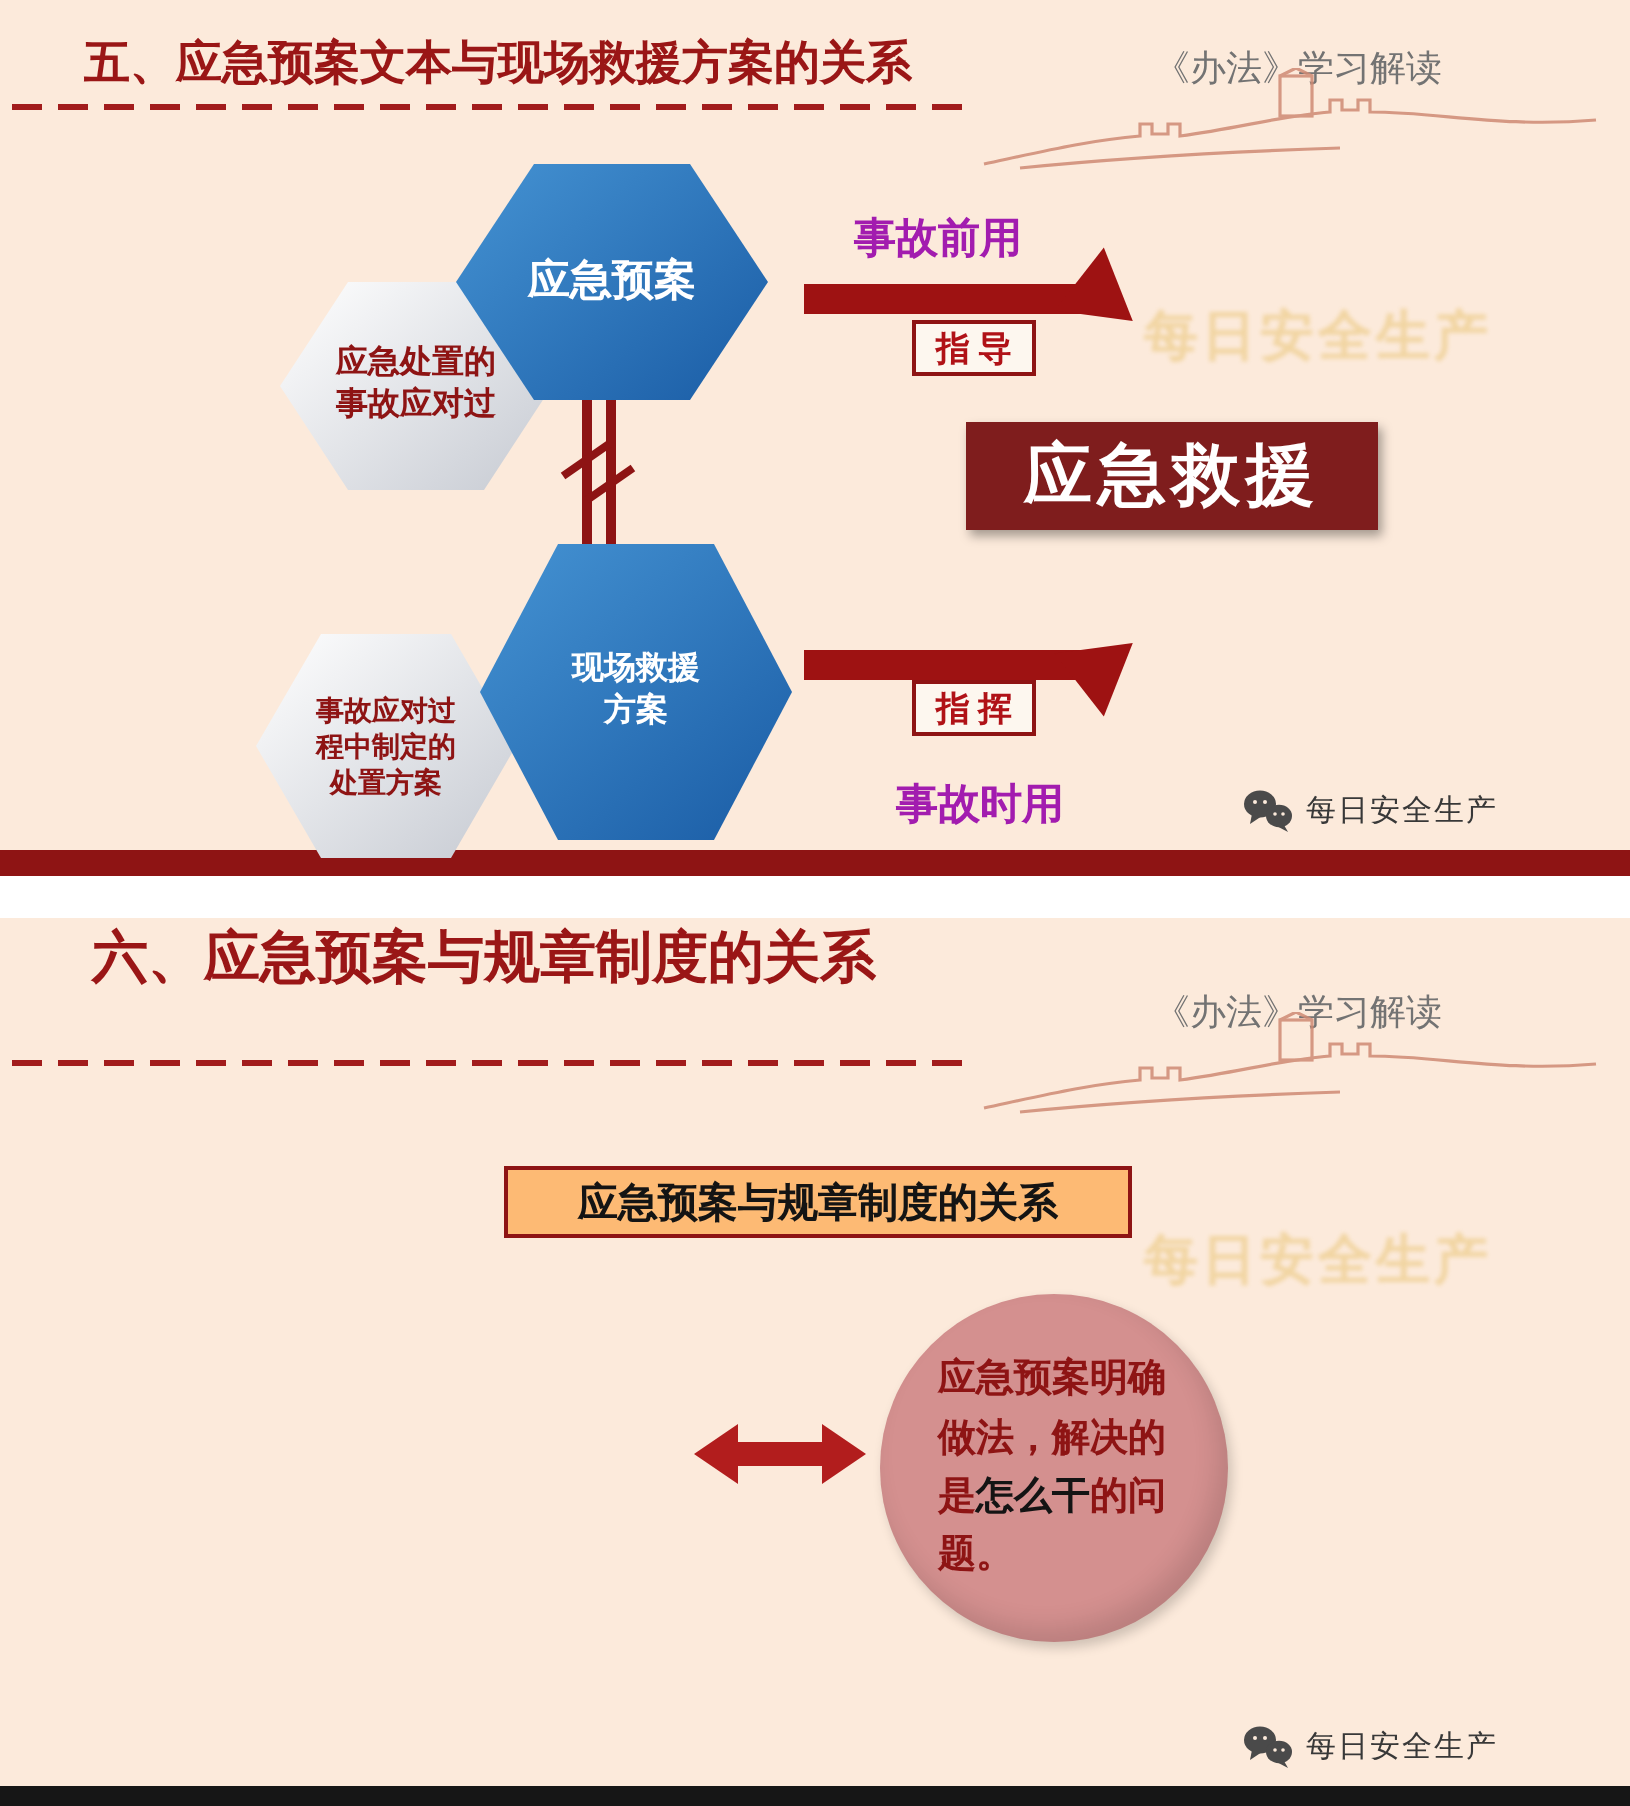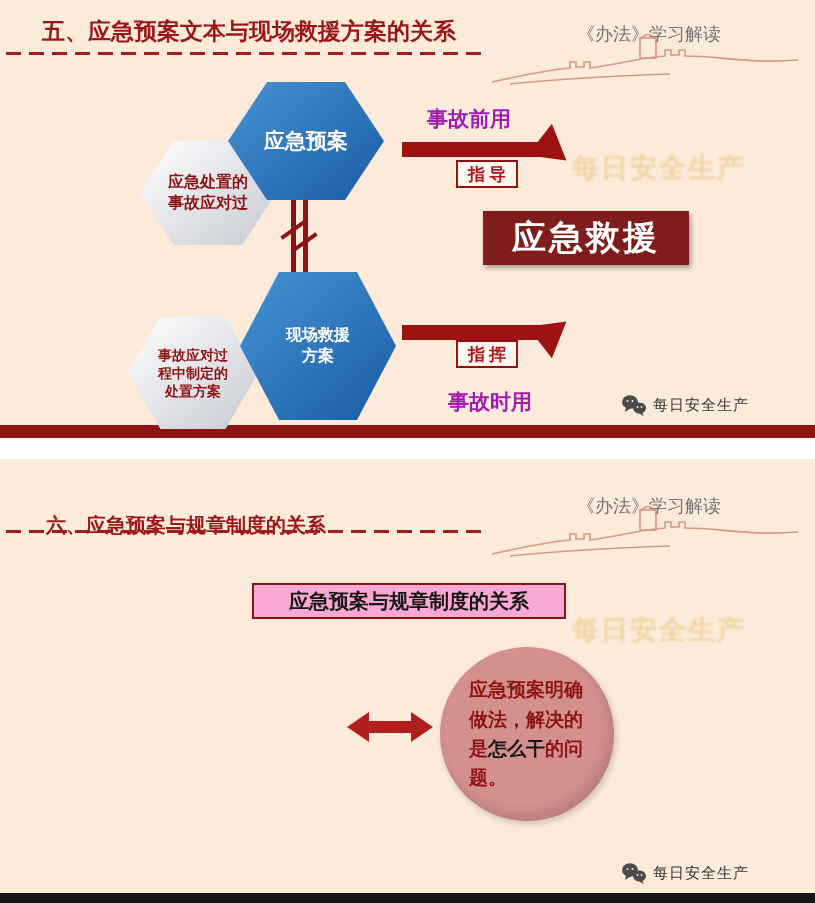--- a/index.html
+++ b/index.html
@@ -7,21 +7,21 @@
   #page { position:relative; width:815px; height:903px; overflow:hidden; background:#ffffff; }
 
   .slide-bg { position:absolute; left:0; width:815px; background:#fceadb; }
   #bg1 { top:0; height:438px; }
   #bg2 { top:459px; height:434px; }
   .redbar { position:absolute; left:0; top:425px; width:815px; height:13px; background:#8e1414; }
   .blackbar { position:absolute; left:0; top:893px; width:815px; height:10px; background:#161616; }
 
   .title { position:absolute; font-weight:bold; color:#9a1616; white-space:nowrap; }
   #title1 { left:42px; top:16px; font-size:23px; }
-  #title2 { left:46px; top:512px; font-size:20px; }
+  #title2 { left:46px; top:460px; font-size:28px; }
   .dashes { position:absolute; height:3px; width:478px;
             background:repeating-linear-gradient(90deg,#a21c1c 0 15px, transparent 15px 23px); }
   #dash1 { left:6px; top:52px; }
   #dash2 { left:6px; top:530px; }
 
   .badge { position:absolute; font-size:18px; color:#737373; white-space:nowrap; }
   #badge1 { left:577px; top:22px; }
   #badge2 { left:577px; top:494px; }
 
   .wall { position:absolute; opacity:.85; }
@@ -71,21 +71,21 @@
   #result { position:absolute; left:483px; top:211px; width:206px; height:54px; background:#7f1d1d;
             color:#ffffff; font-size:34px; font-weight:bold; display:flex; align-items:center;
             justify-content:center; letter-spacing:3px; box-shadow:2px 3px 5px rgba(0,0,0,.35); }
 
   .wechat { position:absolute; display:flex; align-items:center; gap:6px; }
   #wc1 { left:621px; top:394px; }
   #wc2 { left:621px; top:862px; }
   .wc-label { font-size:15px; font-weight:normal; color:#383838; letter-spacing:1px; white-space:nowrap; }
 
   #boxTitle { position:absolute; left:252px; top:583px; width:314px; height:36px; border:2px solid #8e1414;
-              background:#f9a8d4; color:#141414; font-weight:bold; font-size:20px; display:flex;
+              background:#fdba74; color:#141414; font-weight:bold; font-size:20px; display:flex;
               align-items:center; justify-content:center; white-space:nowrap; }
 
   .circle { position:absolute; width:174px; height:174px; border-radius:50%; background:#d4908f;
             display:flex; align-items:center; justify-content:center; color:#8e1414; font-weight:bold;
             font-size:19px; line-height:1.55;
             box-shadow: inset -5px -7px 12px rgba(0,0,0,.12), 2px 3px 6px rgba(0,0,0,.18); }
   #circleL { left:164px; top:647px; }
   #circleR { left:440px; top:647px; }
   .circle .inner { width:116px; text-align:left; }
   .bold-black { color:#141414; }

